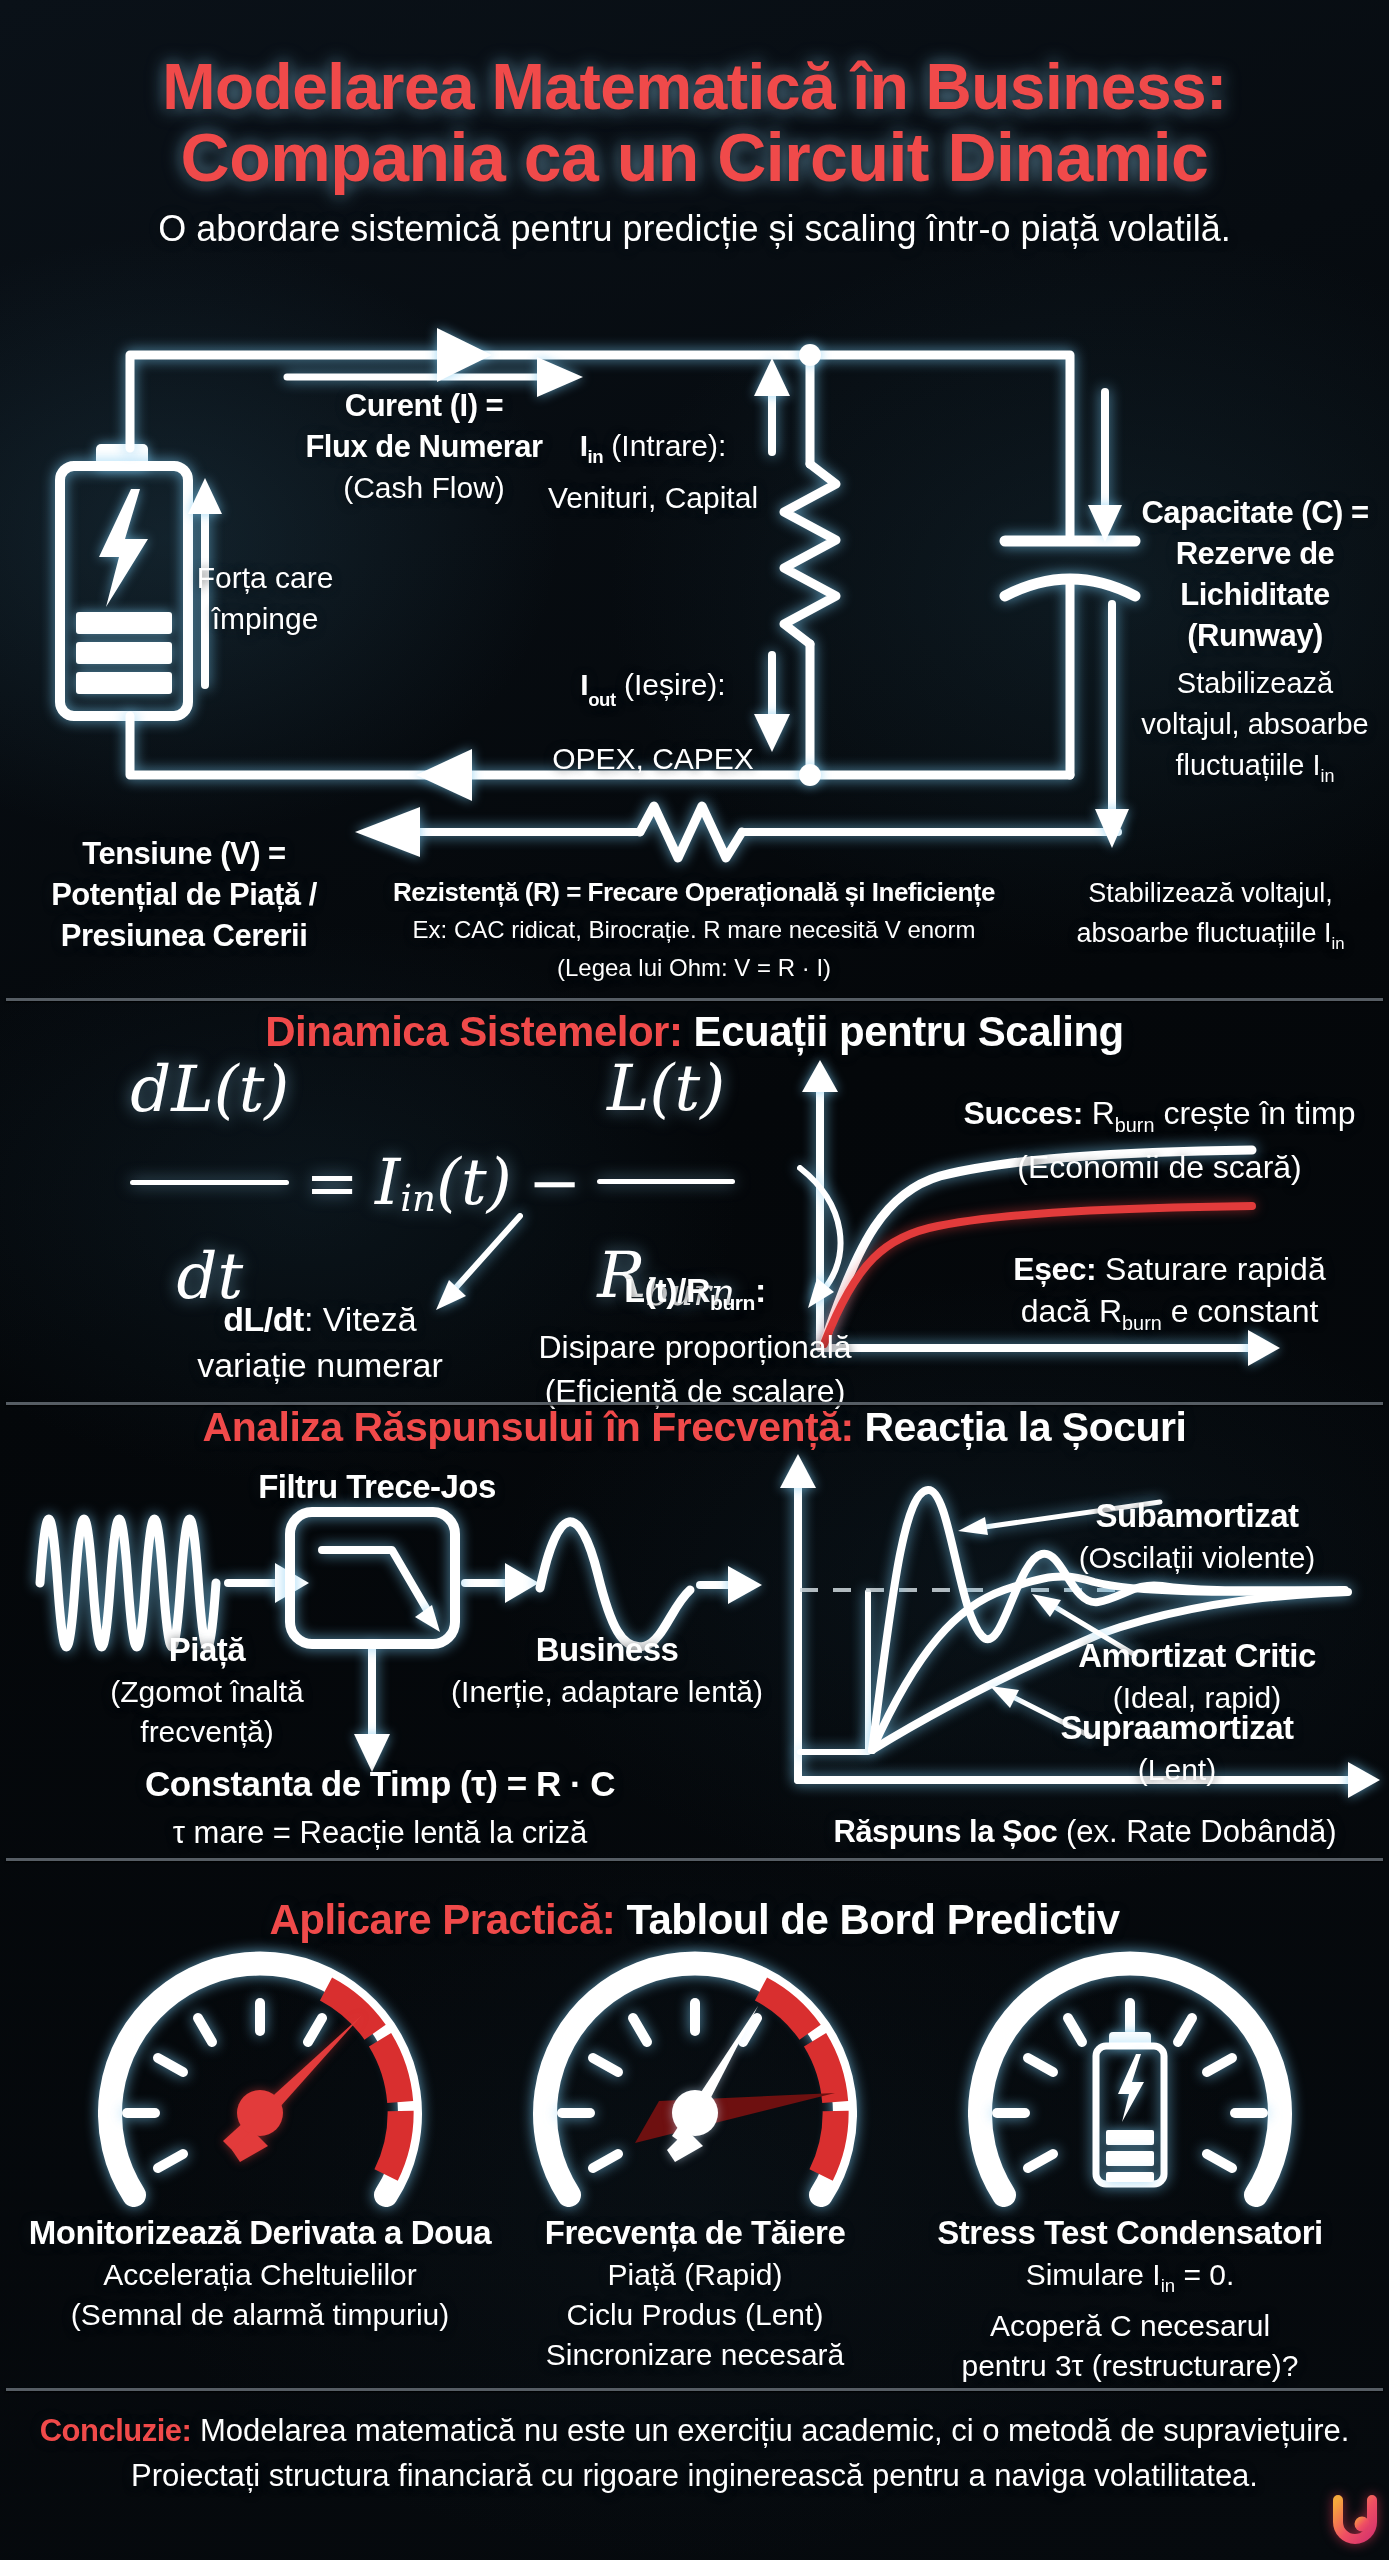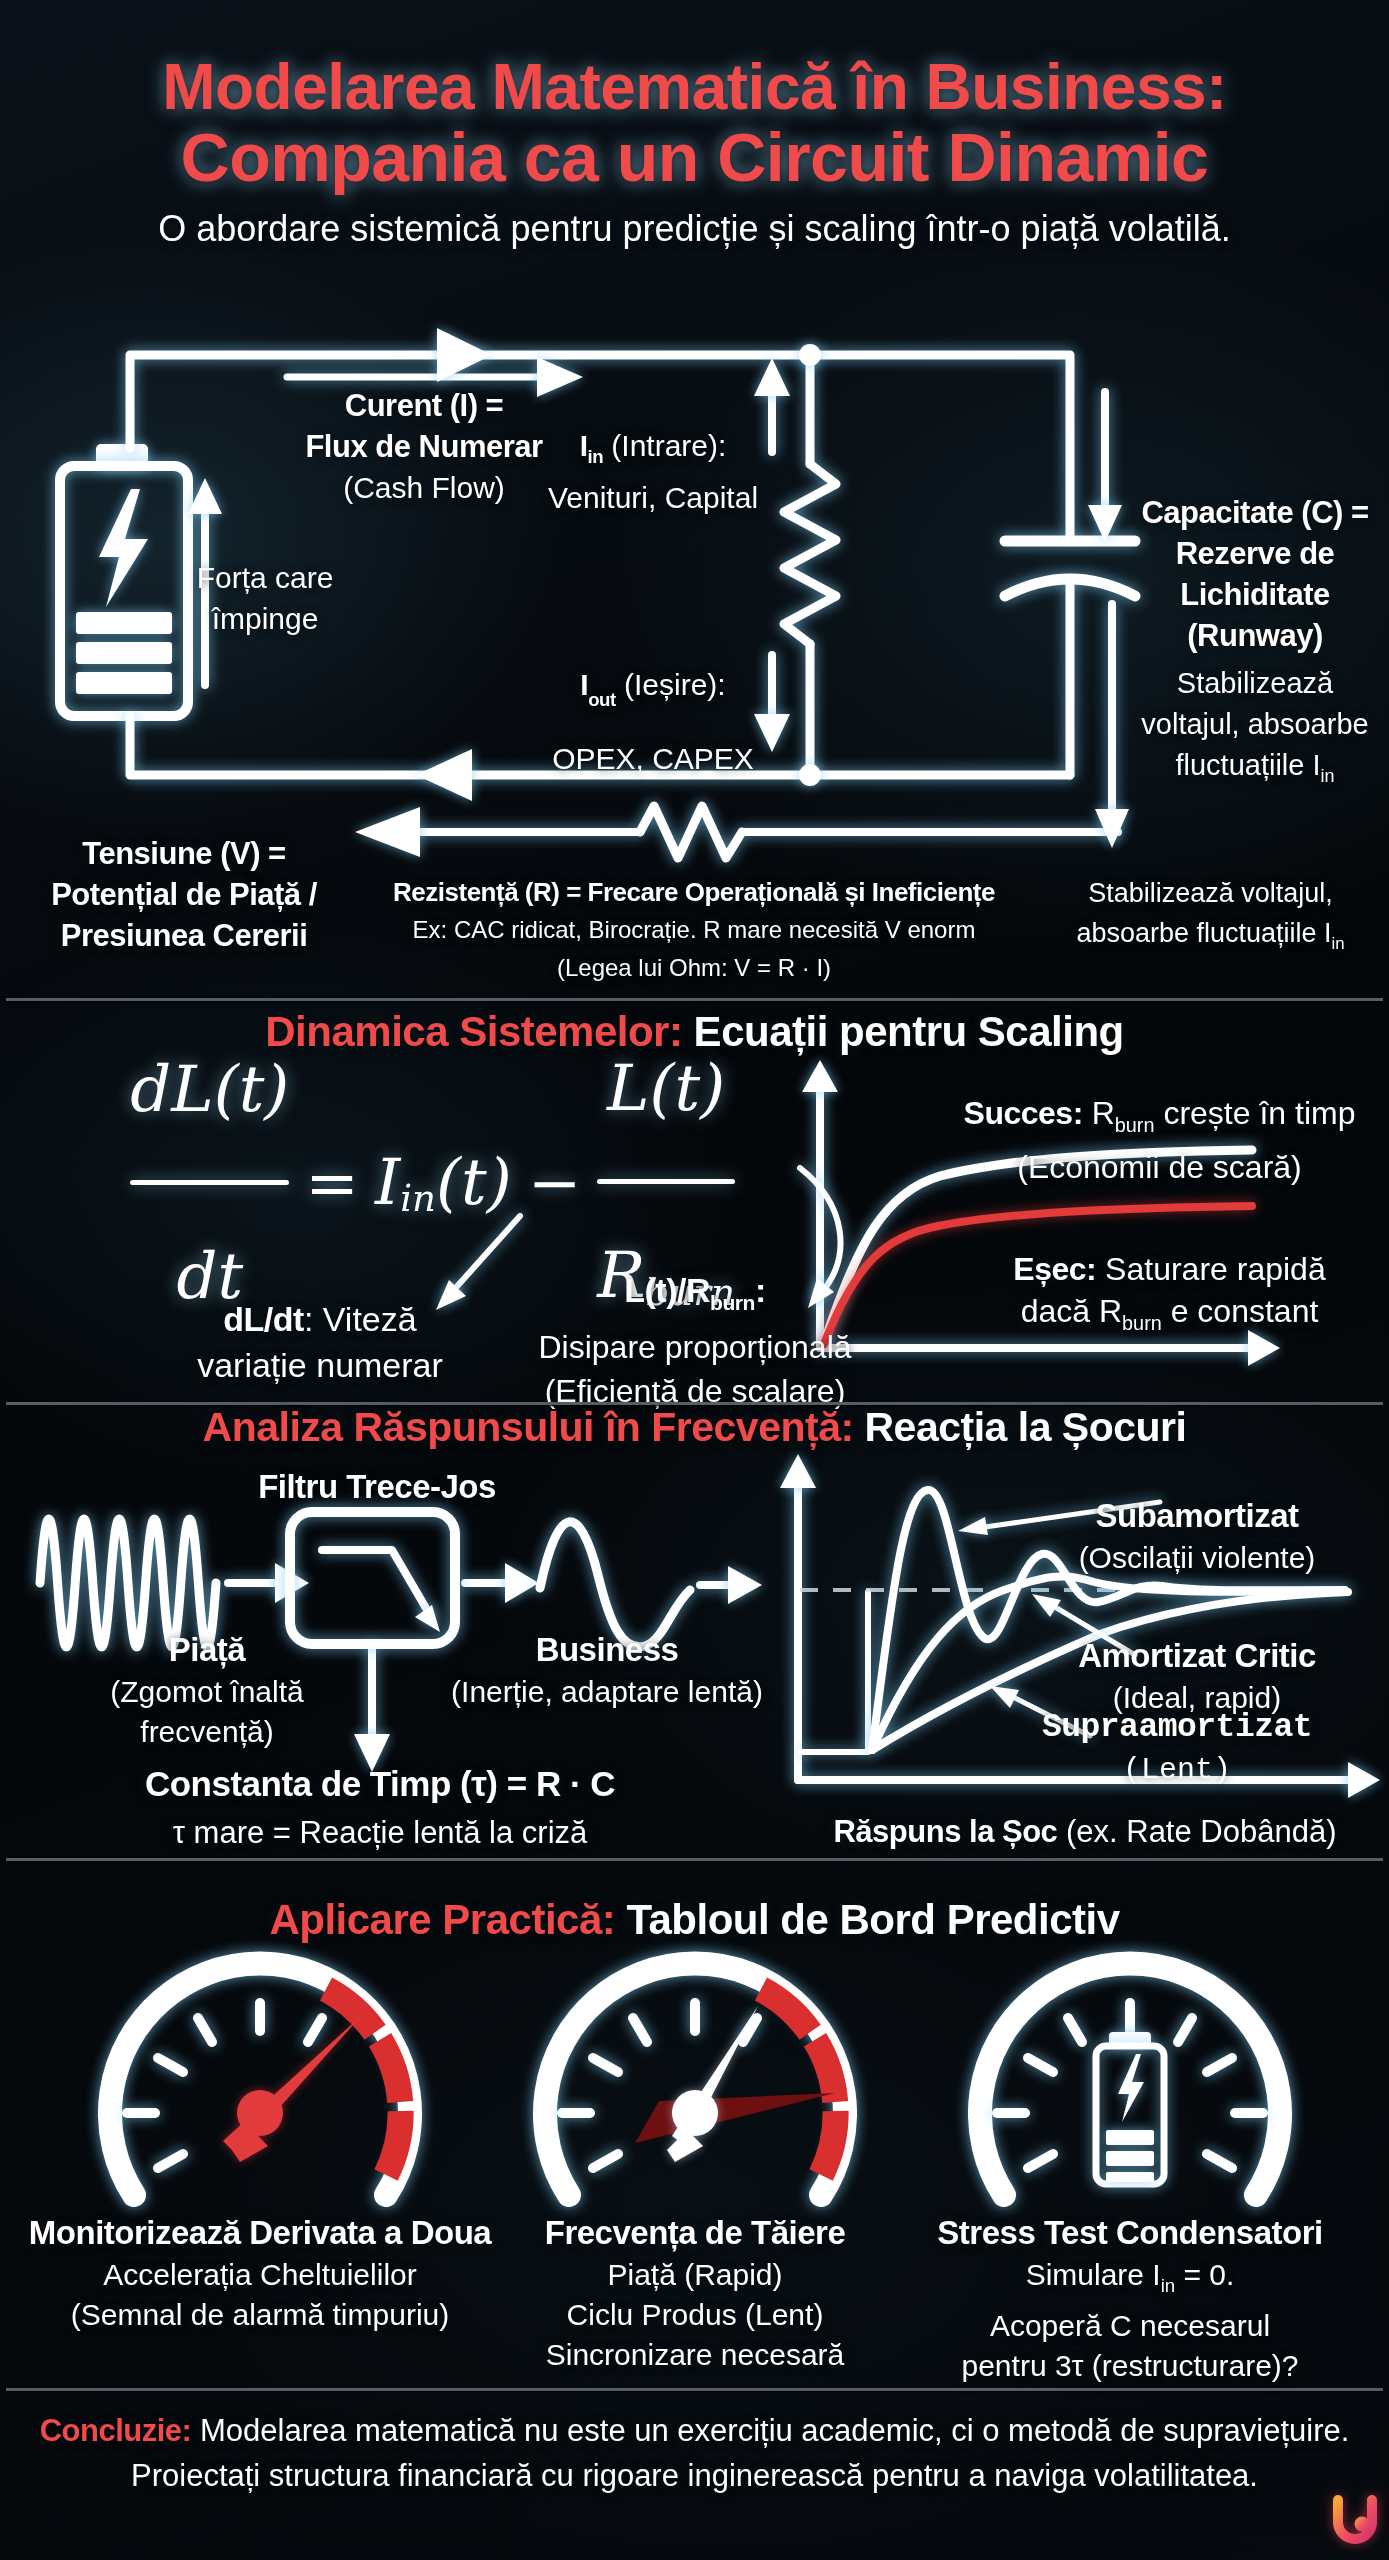--- a/index.html
+++ b/index.html
@@ -315,21 +315,21 @@
   <div class="txt b" style="left:70px;top:1764px;width:620px;font-size:35px;">Constanta de Timp (τ) = R · C</div>
   <div class="txt" style="left:70px;top:1815px;width:620px;font-size:31px;">τ mare = Reacție lentă la criză</div>
   <div class="txt" style="left:1005px;top:1494px;width:384px;">
     <div class="b" style="font-size:33px;line-height:44px;text-align:center;">Subamortizat</div>
     <div style="font-size:30px;line-height:40px;">(Oscilații violente)</div>
   </div>
   <div class="txt" style="left:1005px;top:1634px;width:384px;">
     <div class="b" style="font-size:33px;line-height:44px;">Amortizat Critic</div>
     <div style="font-size:30px;line-height:40px;">(Ideal, rapid)</div>
   </div>
-  <div class="txt" style="left:985px;top:1706px;width:384px;font-family:Liberation Mono, monospace;">
+  <div class="txt" style="left:985px;top:1706px;width:384px;">
     <div class="b" style="font-size:33px;line-height:44px;">Supraamortizat</div>
     <div style="font-size:30px;line-height:40px;">(Lent)</div>
   </div>
   <div class="txt nw" style="left:785px;top:1814px;width:600px;font-size:31px;">
     <span class="b">Răspuns la Șoc</span><span> (ex. Rate Dobândă)</span>
   </div>
 
   <div class="sep" style="top:1858px;"></div>
 
   <div class="txt b nw" style="left:0;top:1896px;width:100%;font-size:42px;">

